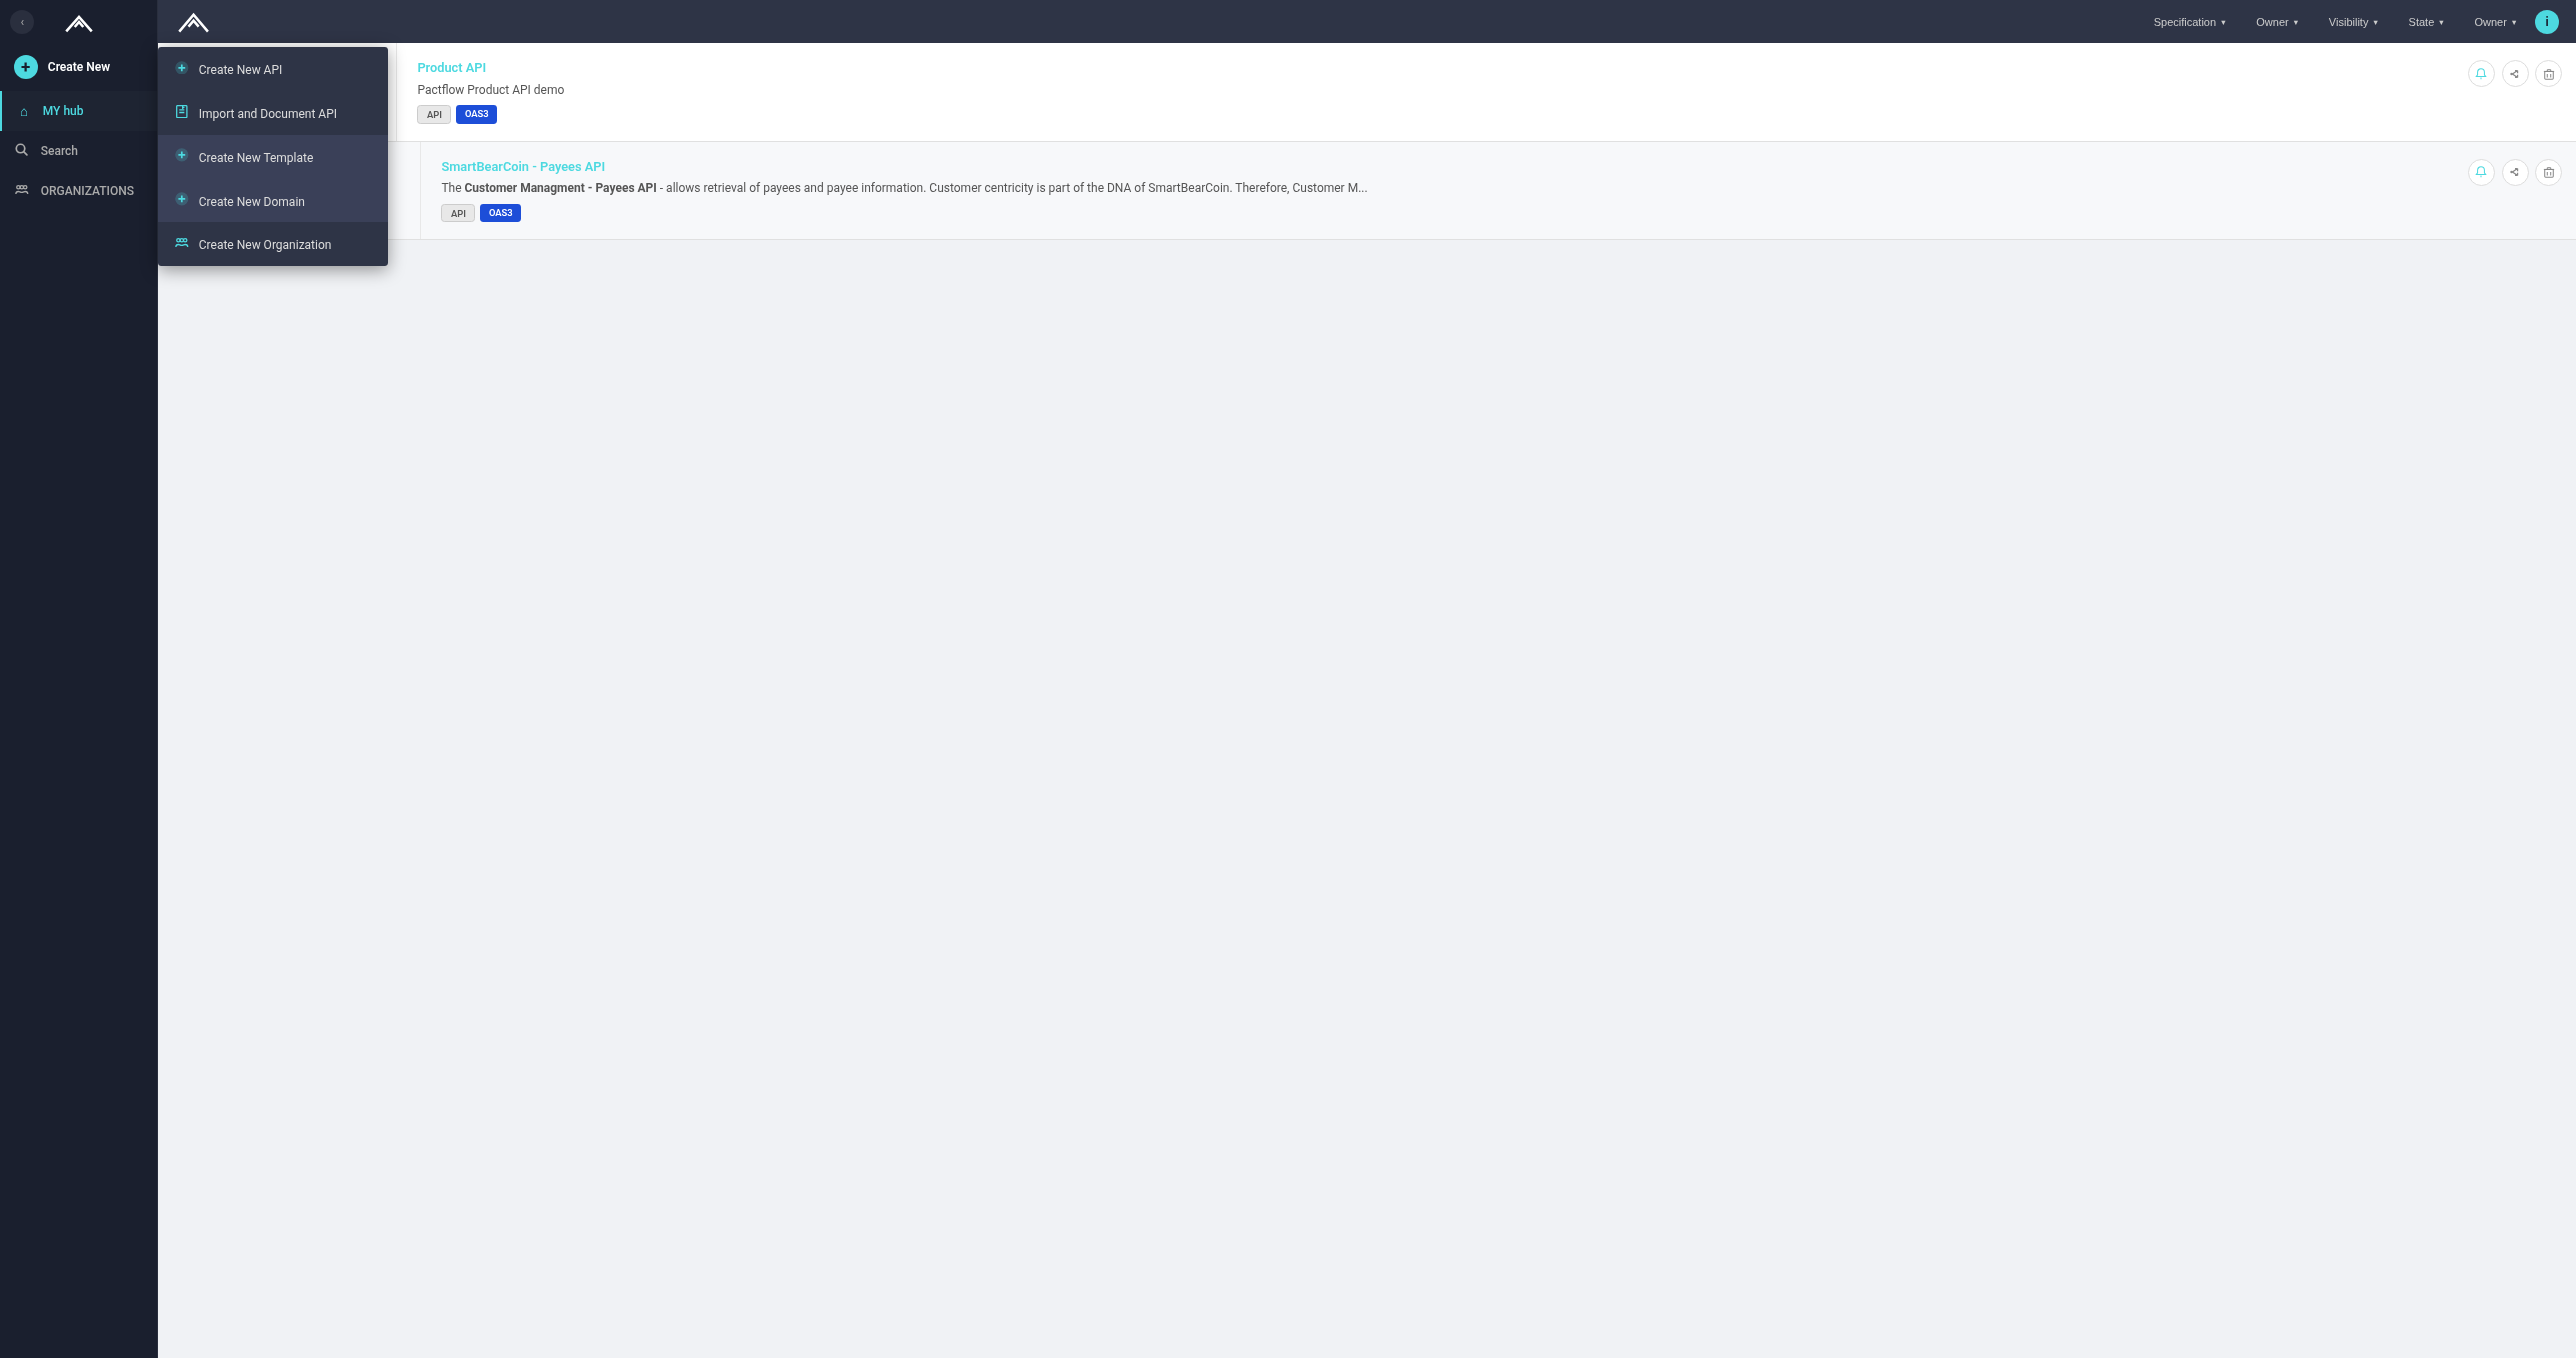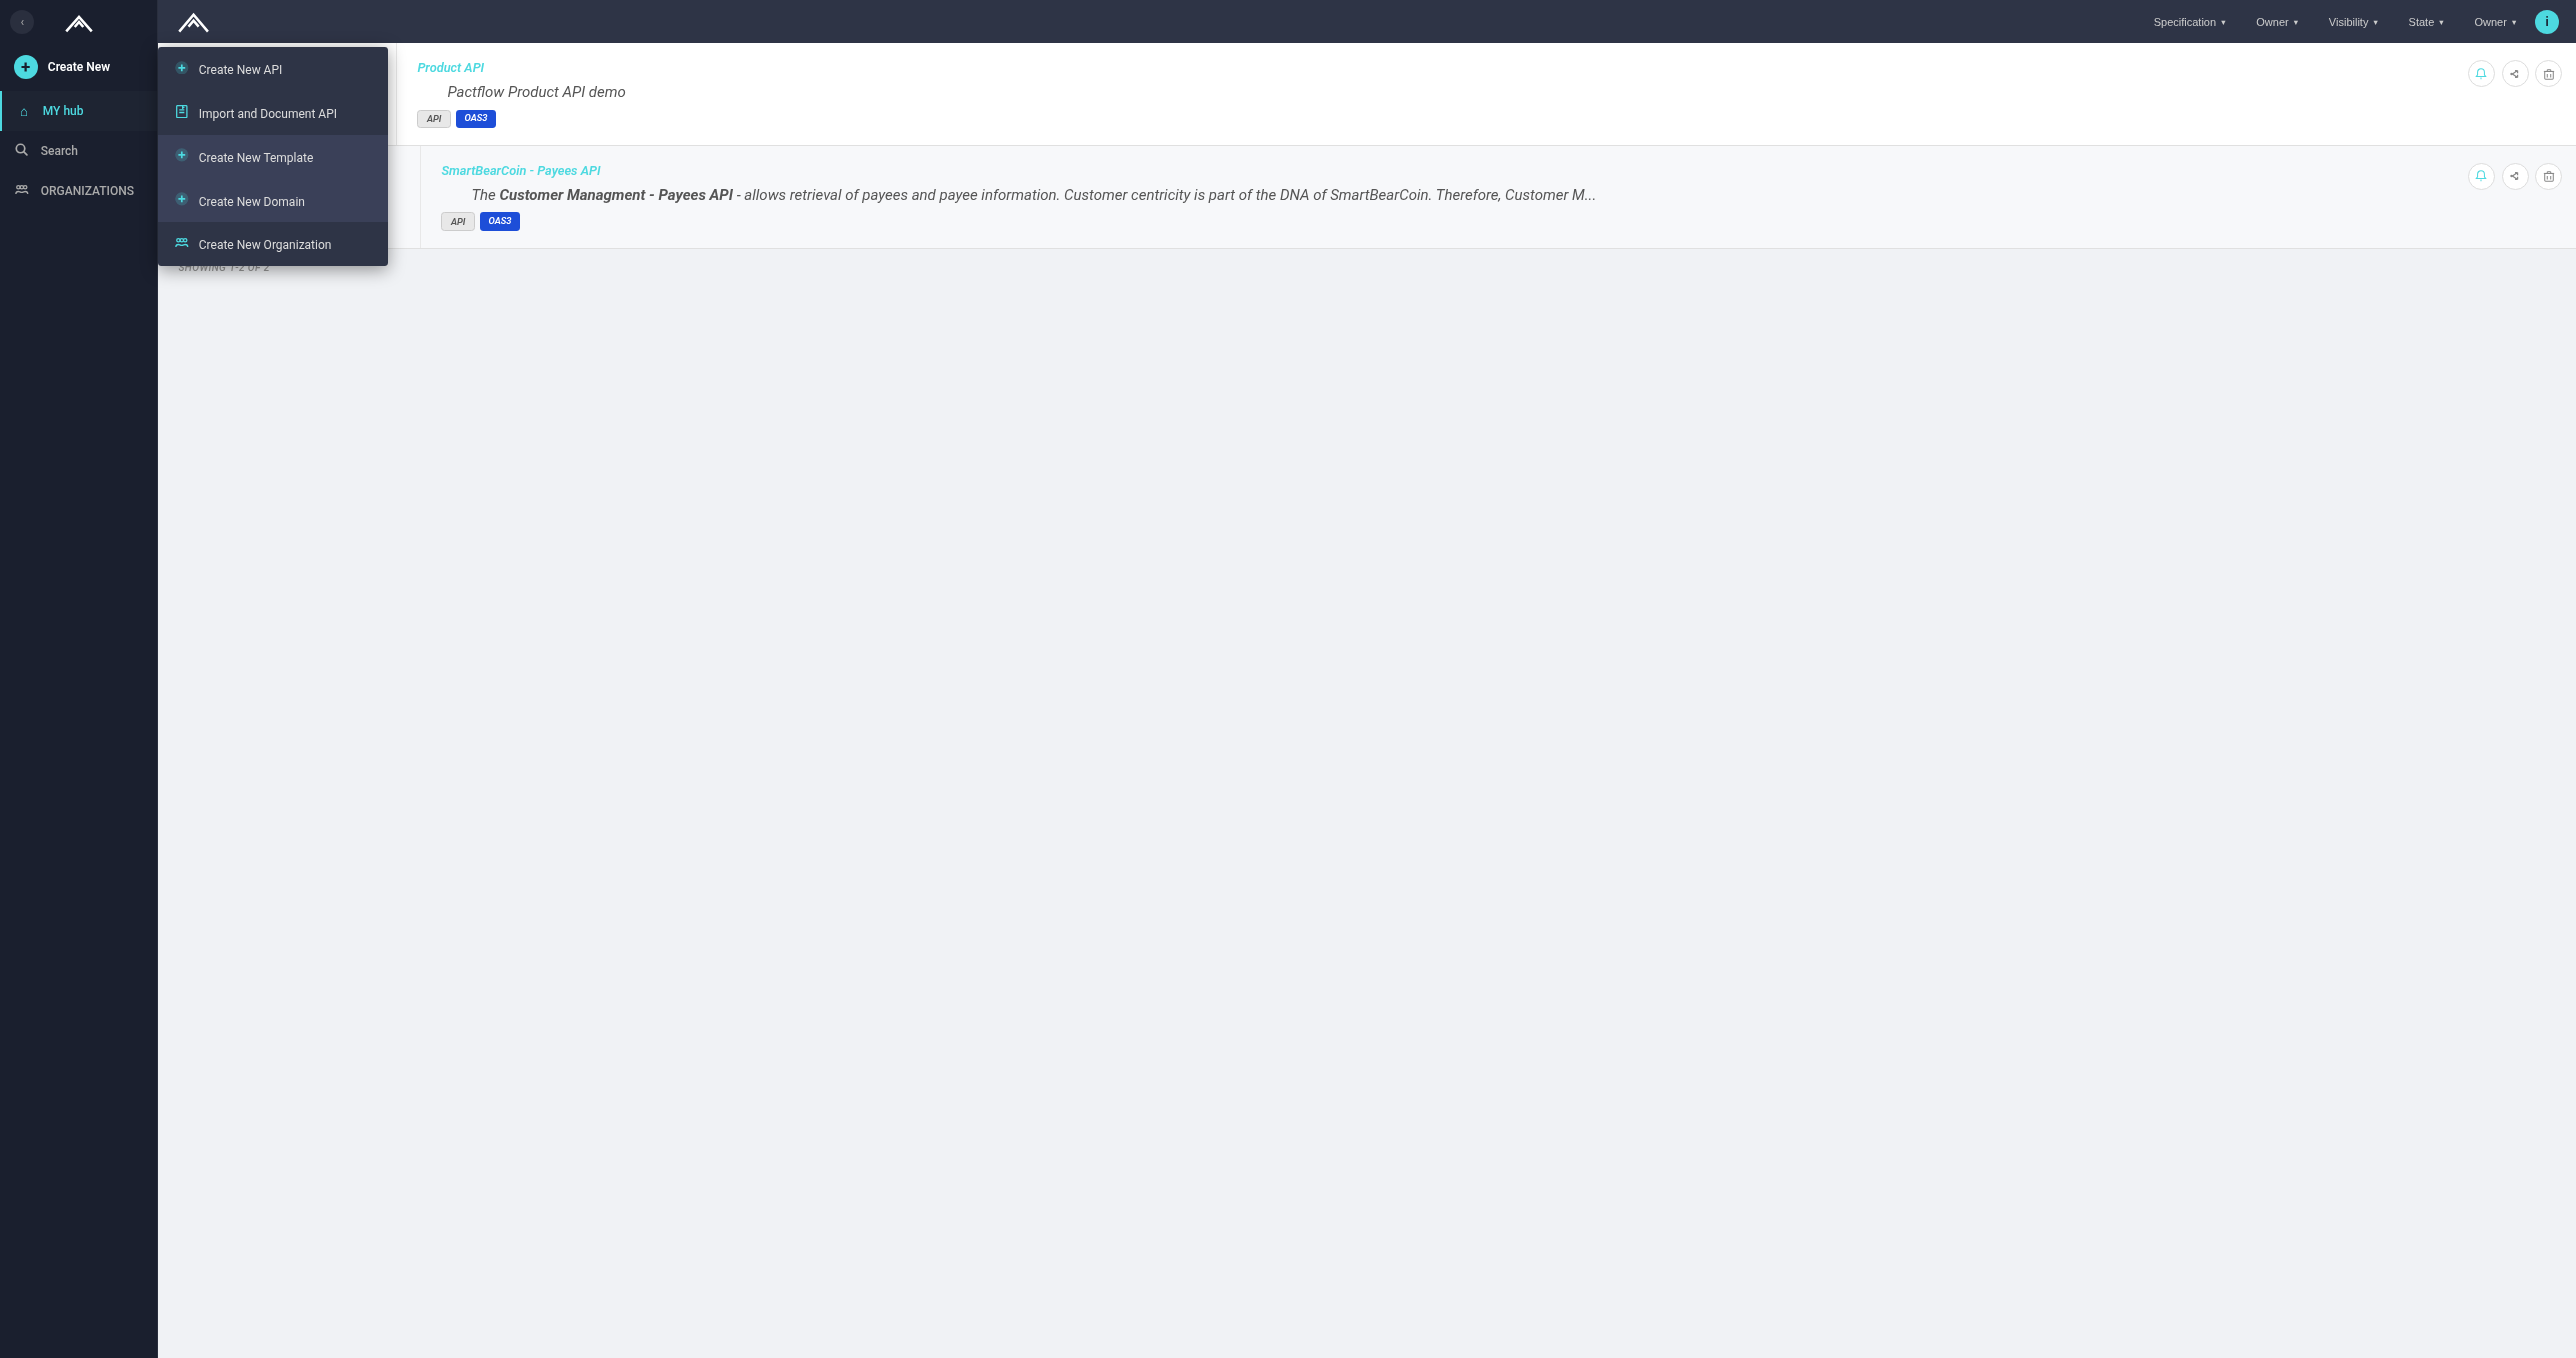--- a/index.html
+++ b/index.html
@@ -185,21 +185,20 @@
       font-weight: bold;
       font-size: 12px;
       cursor: pointer;
     }
 
     
     .content-area {
       flex: 1;
       overflow-y: auto;
       background: #f0f2f5;
-      font-style: italic;
     }
 
     
     .api-list {
       display: flex;
       flex-direction: column;
     }
 
     .api-row {
       display: flex;
@@ -257,25 +256,24 @@
 
     .api-title {
       color: #4dd9e0;
       font-size: 12.8px;
       font-weight: 600;
       cursor: pointer;
     }
 
     .api-description {
       color: #555;
-      font-size: 15px;
+      font-size: 12px;
       line-height: 1.4;
       overflow: hidden;
       display: -webkit-box;
-      margin-left: 30px;
       -webkit-line-clamp: 2;
       -webkit-box-orient: vertical;
     }
 
     .api-tags {
       display: flex;
       gap: 5.1px;
       flex-wrap: wrap;
     }
 

